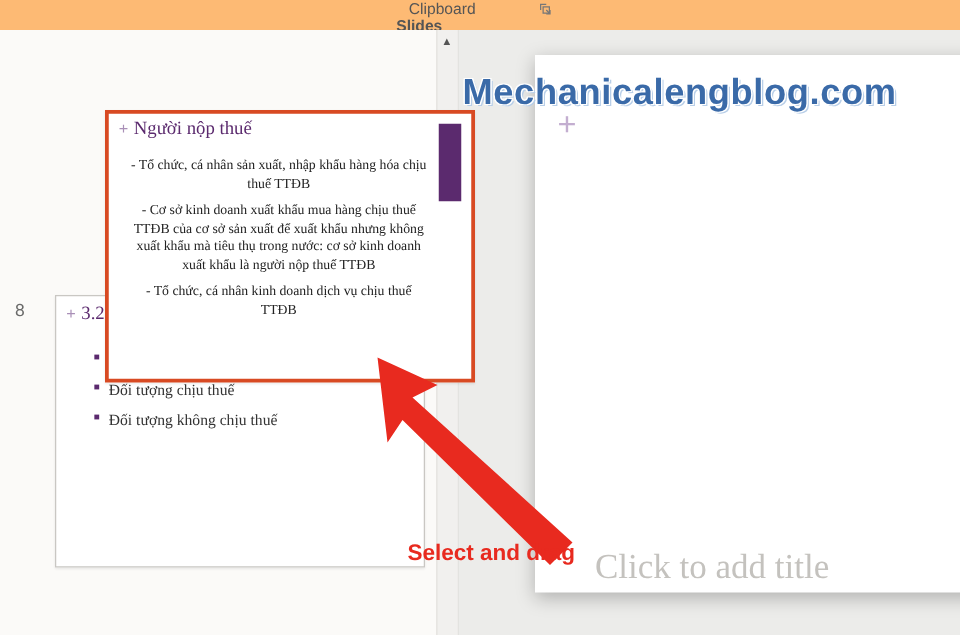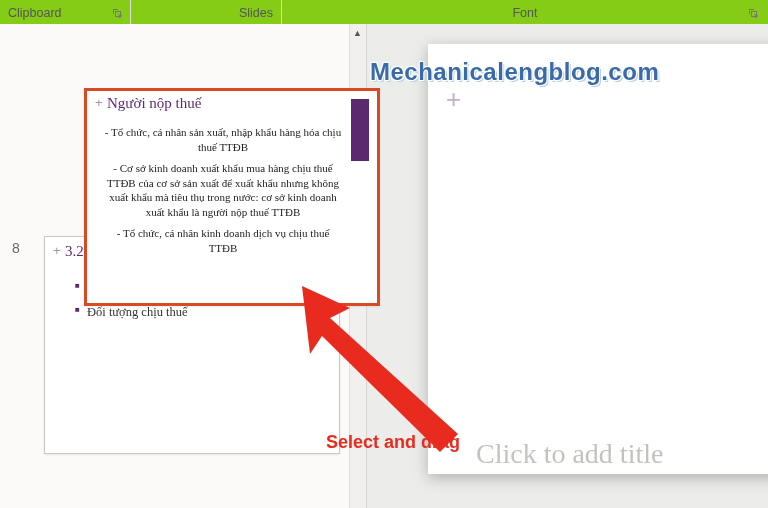--- a/index.html
+++ b/index.html
@@ -1,22 +1,22 @@
 <!DOCTYPE html>
 <html><head>
 <meta charset="utf-8">
 <style>
   * { box-sizing: border-box; margin: 0; padding: 0; }
   html, body { width: 768px; height: 508px; overflow: hidden; font-family: "Segoe UI", Tahoma, sans-serif; background: #fff; }
 
   
   .ribbon-groups {
     position: absolute; left: 0; top: 0; width: 768px; height: 27px;
-    background: #84cc16; border-bottom: 1px solid #d4d2ce;
-    display: flex; align-items: center; font-size: 12.5px; color: #555;
+    background: #fdba74; border-bottom: 1px solid #d4d2ce;
+    display: flex; align-items: center; font-size: 12.5px; color: #555; flex-direction: column;
   }
   .grp { display: flex; align-items: center; height: 100%; position: relative; }
   .grp-sep { width: 1px; height: 100%; background: #e0ded9; }
   .grp-label { padding: 0 8px; flex: 0 0 auto; }
   .dlg-launch {
     width: 14px; height: 14px; margin-right: 6px;
     display: inline-flex; align-items: center; justify-content: center;
     font-size: 10px; color: #666; border: 1px solid transparent; border-radius: 2px;
   }
   .dlg-launch svg { width: 10px; height: 10px; }
@@ -64,21 +64,21 @@
   .canvas-slide {
     position: absolute; right: -320px; top: 20px; width: 660px; height: 430px;
     background: #fff; box-shadow: 0 4px 14px rgba(0,0,0,.25);
   }
   .canvas-slide .cplus { position:absolute; left:18px; top:40px; color:#c3aed0; font-size:26px; font-weight:300; }
   .canvas-slide .ctitle { position:absolute; left:48px; bottom:4px; color:#c4c2be; font-family:"Times New Roman", serif; font-size:28px; }
 
   
   .watermark {
     position: absolute; left: 370px; top: 34px;
-    font-size: 24px; font-weight: 700; font-family: Arial, sans-serif;
+    font-size: 29px; font-weight: 700; font-family: Arial, sans-serif;
     color: #3a6aa8;
     text-shadow:
       -1px -1px 0 #fff, 1px -1px 0 #fff, -1px 1px 0 #fff, 1px 1px 0 #fff,
        2px 2px 0 #b9cfe8;
     letter-spacing: .5px; z-index: 20; white-space: nowrap;
   }
 
   
   .arrow-wrap { position:absolute; left:290px; top:250px; width:220px; height:190px; z-index:30; pointer-events:none; }
   .arrow-wrap svg { width:100%; height:100%; }
@@ -96,21 +96,21 @@
     <span class="grp-label">Clipboard</span>
     <span style="flex:1"></span>
     <span class="dlg-launch">
       <svg viewBox="0 0 10 10">
           <path d="M1 1h5v1H2v4H1z M3 3h6v6H3z M4 4v4h4V4z" fill="#777"></path>
           <path d="M6 6l3 3M9 6v3H6" stroke="#777" stroke-width="1" fill="none"></path>
         </svg>
     </span>
   </div>
   <div class="grp-sep"></div>
-  <div class="grp" style="width:150px; justify-content:flex-end;">
+  <div class="grp" style="width:150px; justify-content:flex-start;font-weight:bold;">
     <span class="grp-label">Slides</span>
   </div>
   <div class="grp-sep"></div>
   <div class="grp" style="flex:1; justify-content:center; position:relative;text-align:center;">
     <span class="grp-label">Font</span>
     <span class="dlg-launch" style="position:absolute; right:2px;">
       <svg viewBox="0 0 10 10">
           <path d="M1 1h5v1H2v4H1z M3 3h6v6H3z M4 4v4h4V4z" fill="#777"></path>
           <path d="M6 6l3 3M9 6v3H6" stroke="#777" stroke-width="1" fill="none"></path>
         </svg>
@@ -126,20 +126,21 @@
     </div>
 
     <div class="slide-num" style="top:216px;">8</div>
 
     <div class="thumb s8">
       <span class="plus">+</span>
       <div class="ttl">3.2.</div>
       <ul class="bullets">
         <li>Người nộp thuế</li>
         <li>Đối tượng chịu thuế</li>
+        <li>Đối tượng không chịu thuế</li>
       </ul>
     </div>
 
     <div class="thumb dragged">
       <span class="plus">+</span>
       <div class="ttl">Người nộp thuế</div>
       <div class="accent-bar"></div>
       <div class="body">
         <p>- Tổ chức, cá nhân sản xuất, nhập khẩu hàng hóa chịu thuế TTĐB</p>
         <p>- Cơ sở kinh doanh xuất khẩu mua hàng chịu thuế TTĐB của cơ sở sản xuất để xuất khẩu nhưng không xuất khẩu mà tiêu thụ trong nước: cơ sở kinh doanh xuất khẩu là người nộp thuế TTĐB</p>

